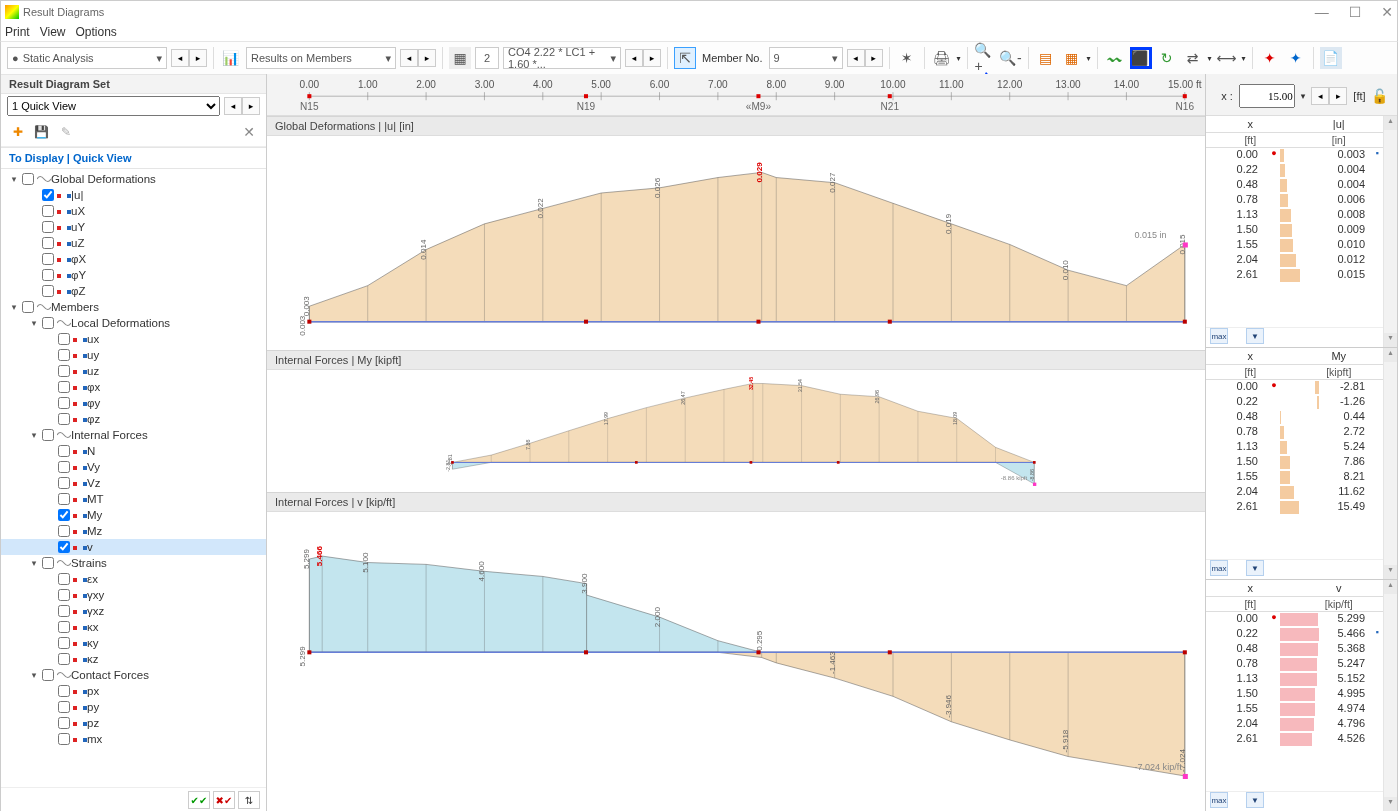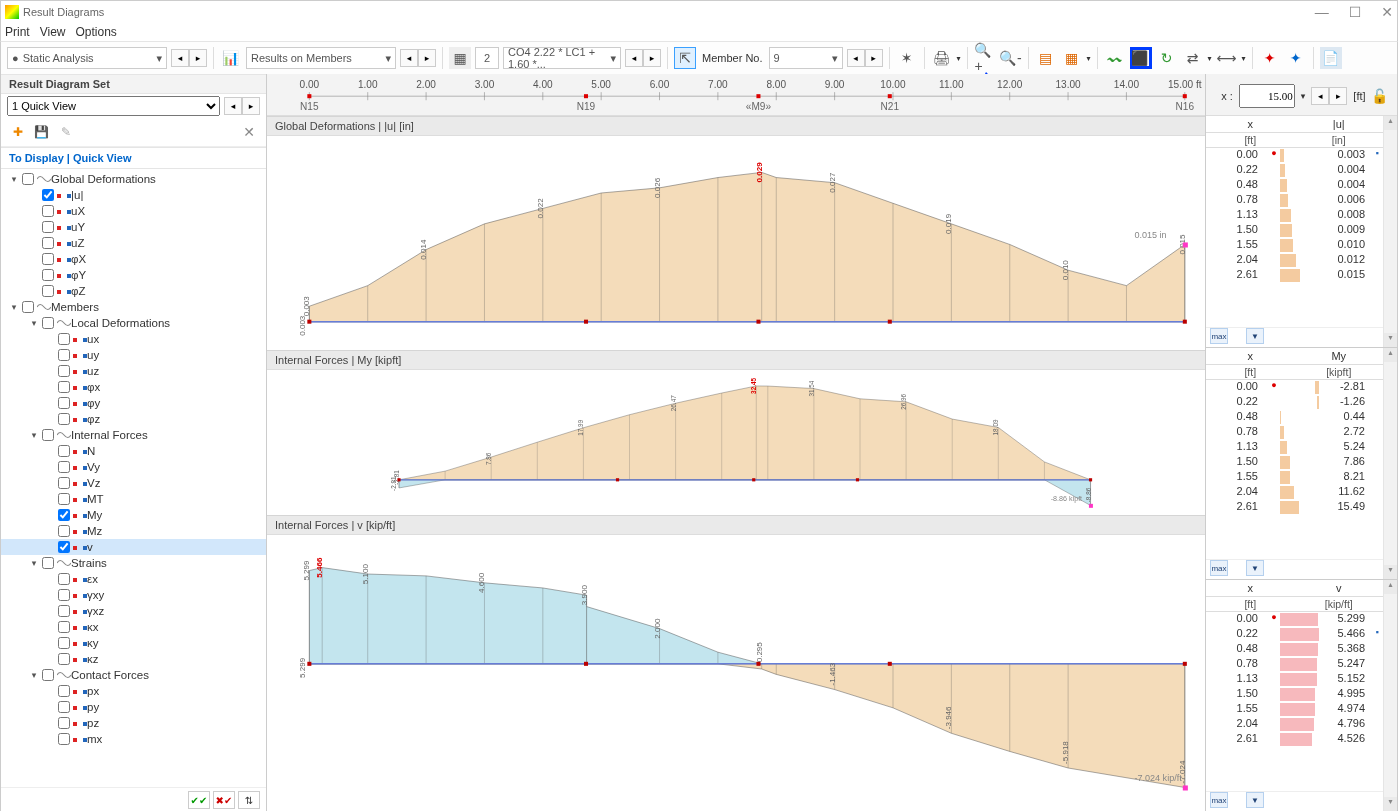--- a/index.html
+++ b/index.html
@@ -533,21 +533,21 @@
             <rect class="marker" x="314.288" y="166" width="4" height="4"></rect>
             <rect class="marker" x="485.284" y="166" width="4" height="4"></rect>
             <rect class="marker" x="615.484" y="166" width="4" height="4"></rect>
             <rect class="marker" x="908" y="166" width="4" height="4"></rect>
             <text x="860" y="85.44827586206897" font-size="9" fill="#888">0.015 in</text>
             <rect class="marker-pink" x="908" y="89.44827586206897" width="5" height="5"></rect>
             <text class="val-label" x="38" y="182" transform="rotate(-90 38 182)" fill="#26b">0.003</text>
           </svg>
         </div>
     </div>
-    <div class="chart" style="height:165px">
+    <div class="chart" style="height:142px">
       <div class="chart-head">
           <span>Internal Forces | My [kipft]</span>
         </div>
       <div class="chart-body">
           <svg id="chart1" viewBox="0 0 930 182">
             <path class="diagram-fill" d="M 42 137.82861292665217 L 42 137.82861292665217 L 99.86666666666667 126.93536673928831 L 157.73333333333335 109.2883079157589 L 215.60000000000002 90.6245461147422 L 273.4666666666667 72.50544662309369 L 331.3333333333333 56.12926652142339 L 389.20000000000005 41.713870733478586 L 447.06666666666666 28.89615105301381 L 490.4666666666667 20 L 504.93333333333334 20.145243282498207 L 562.8 23.30428467683371 L 620.6666666666666 36.15831517792303 L 678.5333333333333 39.934640522875824 L 736.4000000000001 61.57588961510531 L 794.2666666666667 72.14233841684822 L 852.1333333333333 115.35221496005809 L 910 137.82861292665217 L 910 137.82861292665217 Z"></path>
             <path class="diagram-fill-blue" d="M 42 137.82861292665217 L 42 148.03195352214962 L 99.86666666666667 137.82861292665217 L 157.73333333333335 137.82861292665217 L 215.60000000000002 137.82861292665217 L 273.4666666666667 137.82861292665217 L 331.3333333333333 137.82861292665217 L 389.20000000000005 137.82861292665217 L 447.06666666666666 137.82861292665217 L 490.4666666666667 137.82861292665217 L 504.93333333333334 137.82861292665217 L 562.8 137.82861292665217 L 620.6666666666666 137.82861292665217 L 678.5333333333333 137.82861292665217 L 736.4000000000001 137.82861292665217 L 794.2666666666667 137.82861292665217 L 852.1333333333333 137.82861292665217 L 910 170 L 910 137.82861292665217 Z"></path>
             <line class="hatch" x1="42" y1="137.82861292665217" x2="42" y2="148.03195352214962"></line>
             <line class="hatch" x1="99.86666666666667" y1="137.82861292665217" x2="99.86666666666667" y2="126.93536673928831"></line>
             <line class="hatch" x1="157.73333333333335" y1="137.82861292665217" x2="157.73333333333335" y2="109.2883079157589"></line>

